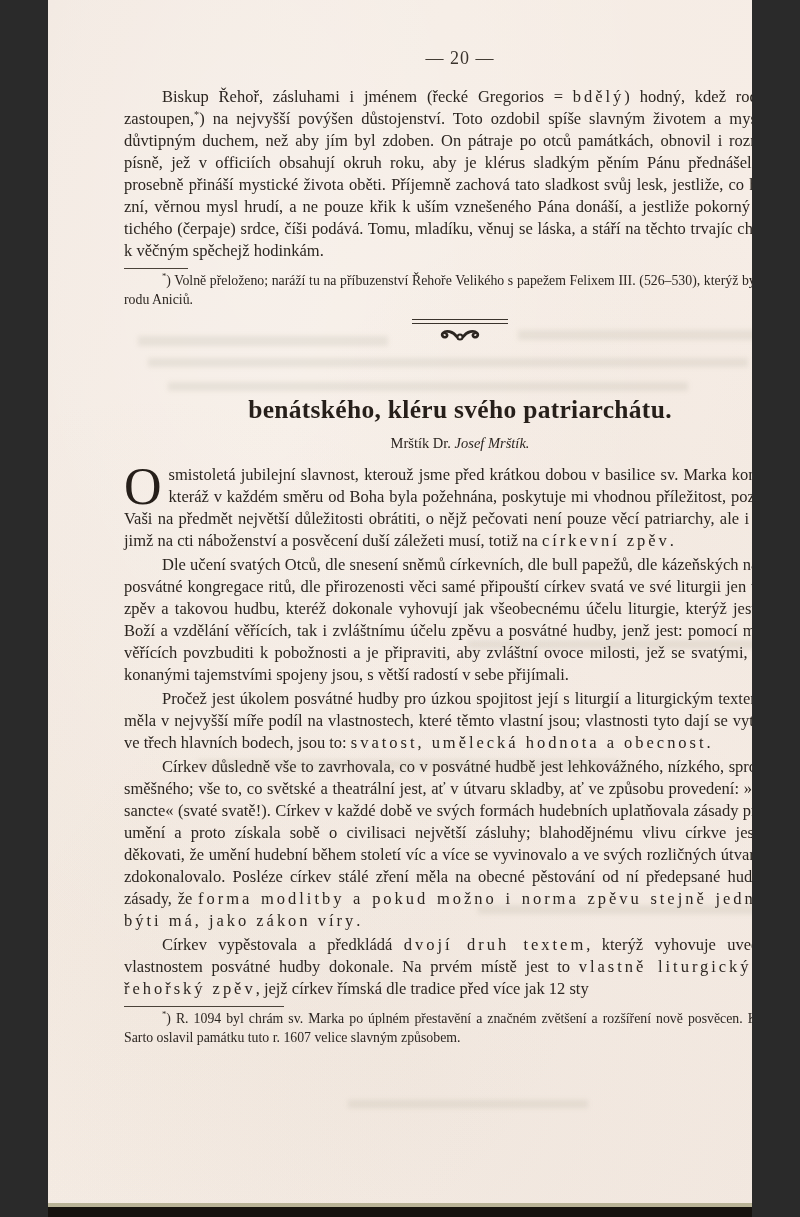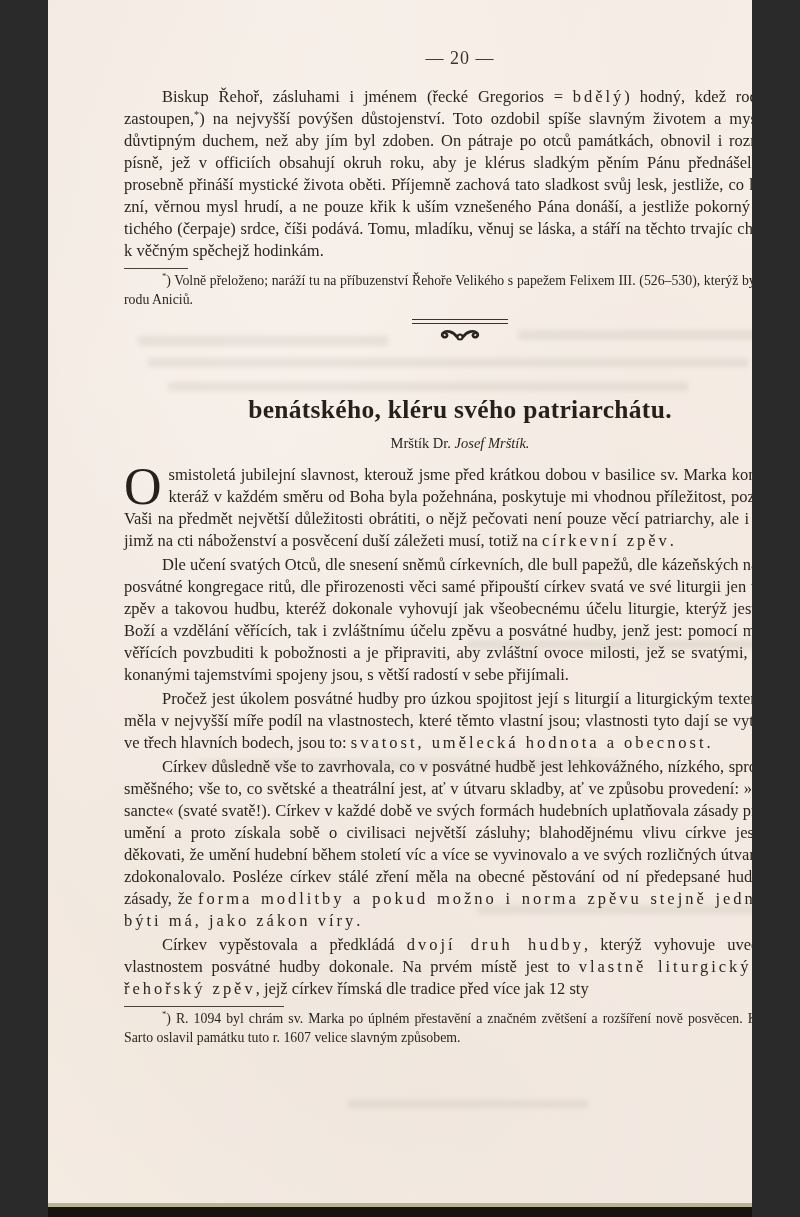--- a/index.html
+++ b/index.html
@@ -94,21 +94,21 @@
       <span>benátského, kléru svého patriarchátu.</span>
     </h1>
 
     <p class="subtitle"><span>Mrštík Dr. </span><span class="seg-it">Josef Mrštík.</span></p>
 
     <p class="body-par no-indent"><span class="dropcap">O</span><span><span>smistoletá jubilejní slavnost, kterouž jsme před krátkou dobou v basilice sv. Marka konali</span><span class="seg-sup">*</span><span>) a kteráž v každém směru od Boha byla požehnána, poskytuje mi vhodnou příležitost, pozornost Vaši na předmět největší důležitosti obrátiti, o nějž pečovati není pouze věcí patriarchy, ale i všech, jimž na cti náboženství a posvěcení duší záležeti musí, totiž na </span><span class="seg-sp">církevní zpěv</span><span>.</span></span></p>
 
     <p class="body-par"><span>Dle učení svatých Otců, dle snesení sněmů církevních, dle bull papežů, dle kázeňských nařízení posvátné kongregace ritů, dle přirozenosti věci samé připouští církev svatá ve své liturgii jen takový zpěv a takovou hudbu, kteréž dokonale vyhovují jak všeobecnému účelu liturgie, kterýž jest sláva Boží a vzdělání věřících, tak i zvláštnímu účelu zpěvu a posvátné hudby, jenž jest: pomocí melodie věřících povzbuditi k pobožnosti a je připraviti, aby zvláštní ovoce milosti, jež se svatými, slavně konanými tajemstvími spojeny jsou, s větší radostí v sebe přijímali.</span></p>
     <p class="body-par"><span>Pročež jest úkolem posvátné hudby pro úzkou spojitost její s liturgií a liturgickým textem, aby měla v nejvyšší míře podíl na vlastnostech, které těmto vlastní jsou; vlastnosti tyto dají se vytknouti ve třech hlavních bodech, jsou to: </span><span class="seg-sp">svatost, umělecká hodnota a obecnost</span><span>.</span></p>
     <p class="body-par"><span>Církev důsledně vše to zavrhovala, co v posvátné hudbě jest lehkovážného, nízkého, sprostého, směšného; vše to, co světské a theatrální jest, ať v útvaru skladby, ať ve způsobu provedení: »Sancta sancte« (svaté svatě!). Církev v každé době ve svých formách hudebních uplatňovala zásady pravého umění a proto získala sobě o civilisaci největší zásluhy; blahodějnému vlivu církve jest tedy děkovati, že umění hudební během století víc a více se vyvinovalo a ve svých rozličných útvarech se zdokonalovalo. Posléze církev stálé zření měla na obecné pěstování od ní předepsané hudby dle zásady, že </span><span class="seg-sp">forma modlitby a pokud možno i norma zpěvu stejně jednotná býti má, jako zákon víry</span><span>.</span></p>
-    <p class="body-par"><span>Církev vypěstovala a předkládá </span><span class="seg-sp">dvojí druh hudby</span><span>, kterýž vyhovuje uvedeným vlastnostem posvátné hudby dokonale. Na prvém místě jest to </span><span class="seg-sp">vlastně liturgický neb řehořský zpěv</span><span>, jejž církev římská dle tradice před více jak 12 sty</span></p>
+    <p class="body-par"><span>Církev vypěstovala a předkládá </span><span class="seg-sp">dvojí druh textem</span><span>, kterýž vyhovuje uvedeným vlastnostem posvátné hudby dokonale. Na prvém místě jest to </span><span class="seg-sp">vlastně liturgický neb řehořský zpěv</span><span>, jejž církev římská dle tradice před více jak 12 sty</span></p>
 
     <div class="footnote-block">
       <div class="footnote-rule rule-long"></div>
       <p class="footnote-text"><span class="seg-sup">*</span><span>) R. 1094 byl chrám sv. Marka po úplném přestavění a značném zvětšení a rozšíření nově posvěcen. Kardinál Sarto oslavil památku tuto r. 1607 velice slavným způsobem.</span></p>
     </div>
 
   </main>
 
   <div class="ghost" style="left:90px;top:336px;width:250px;height:10px;"></div>
   <div class="ghost" style="left:470px;top:330px;width:240px;height:10px;"></div>

